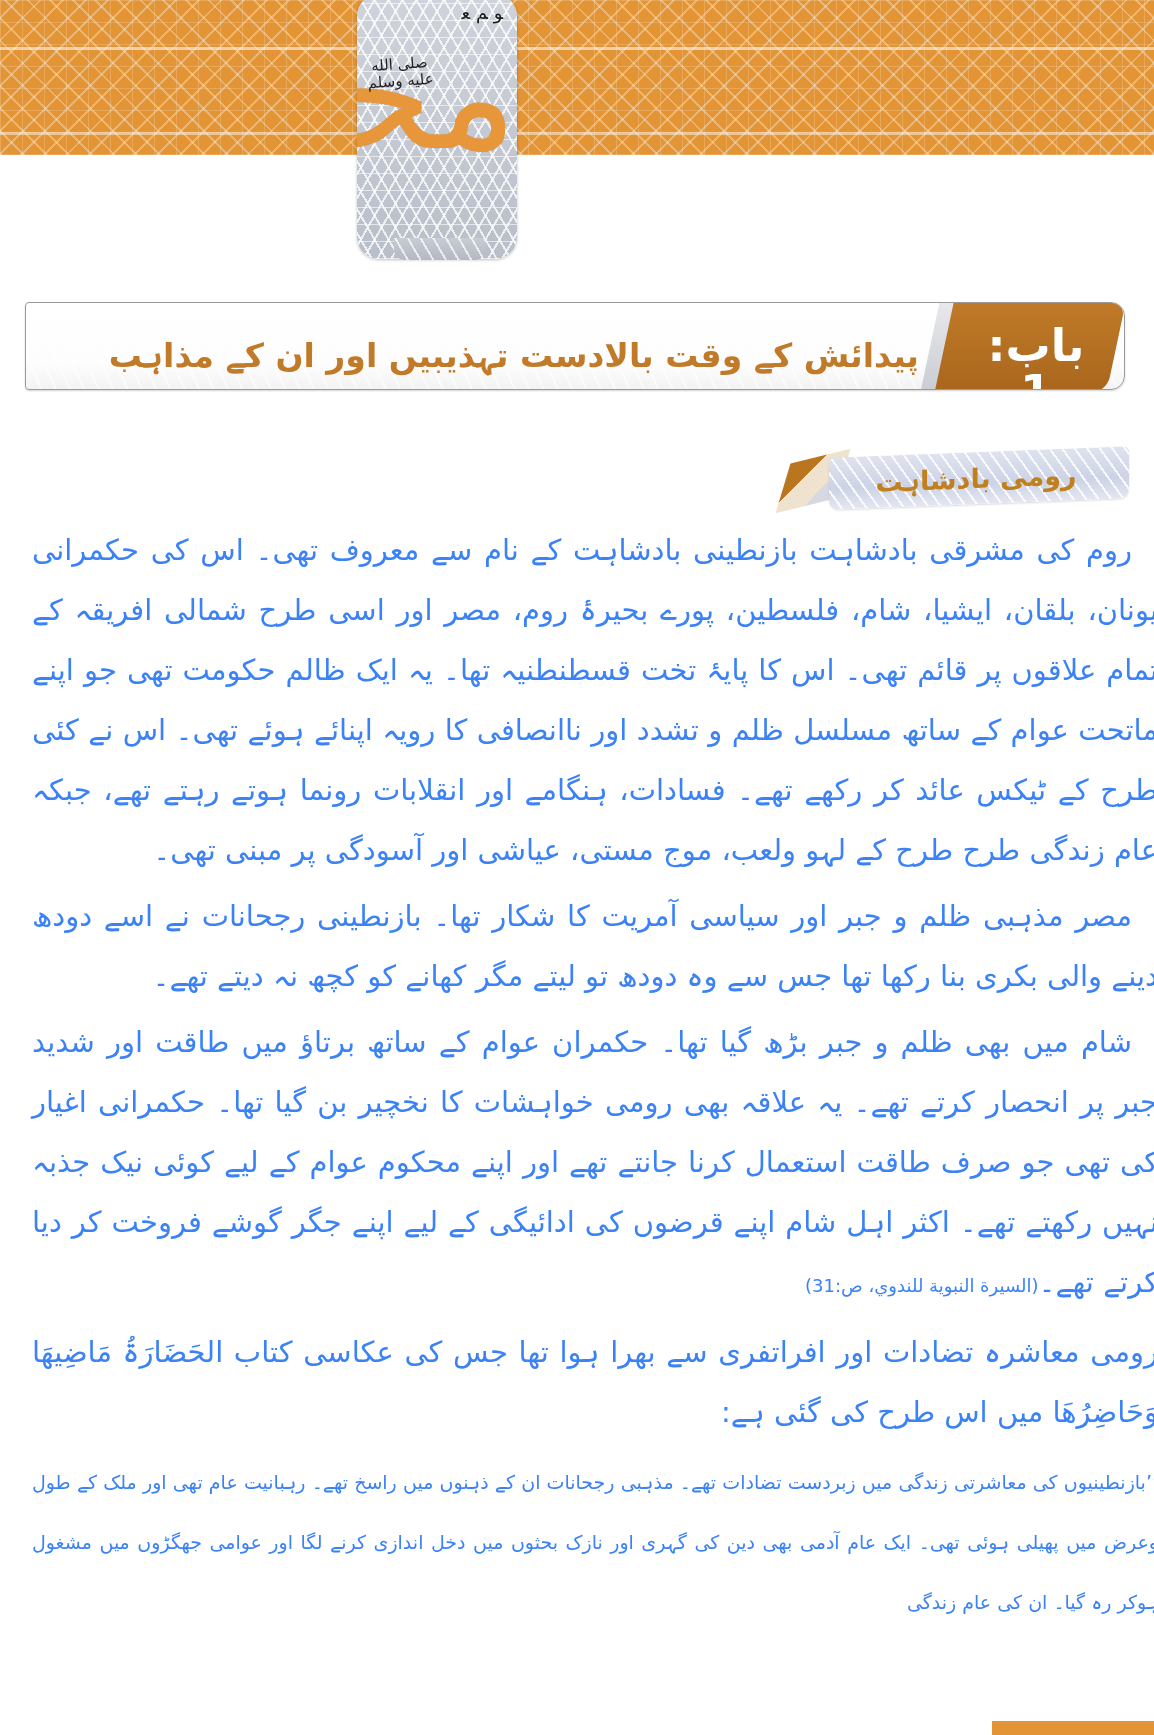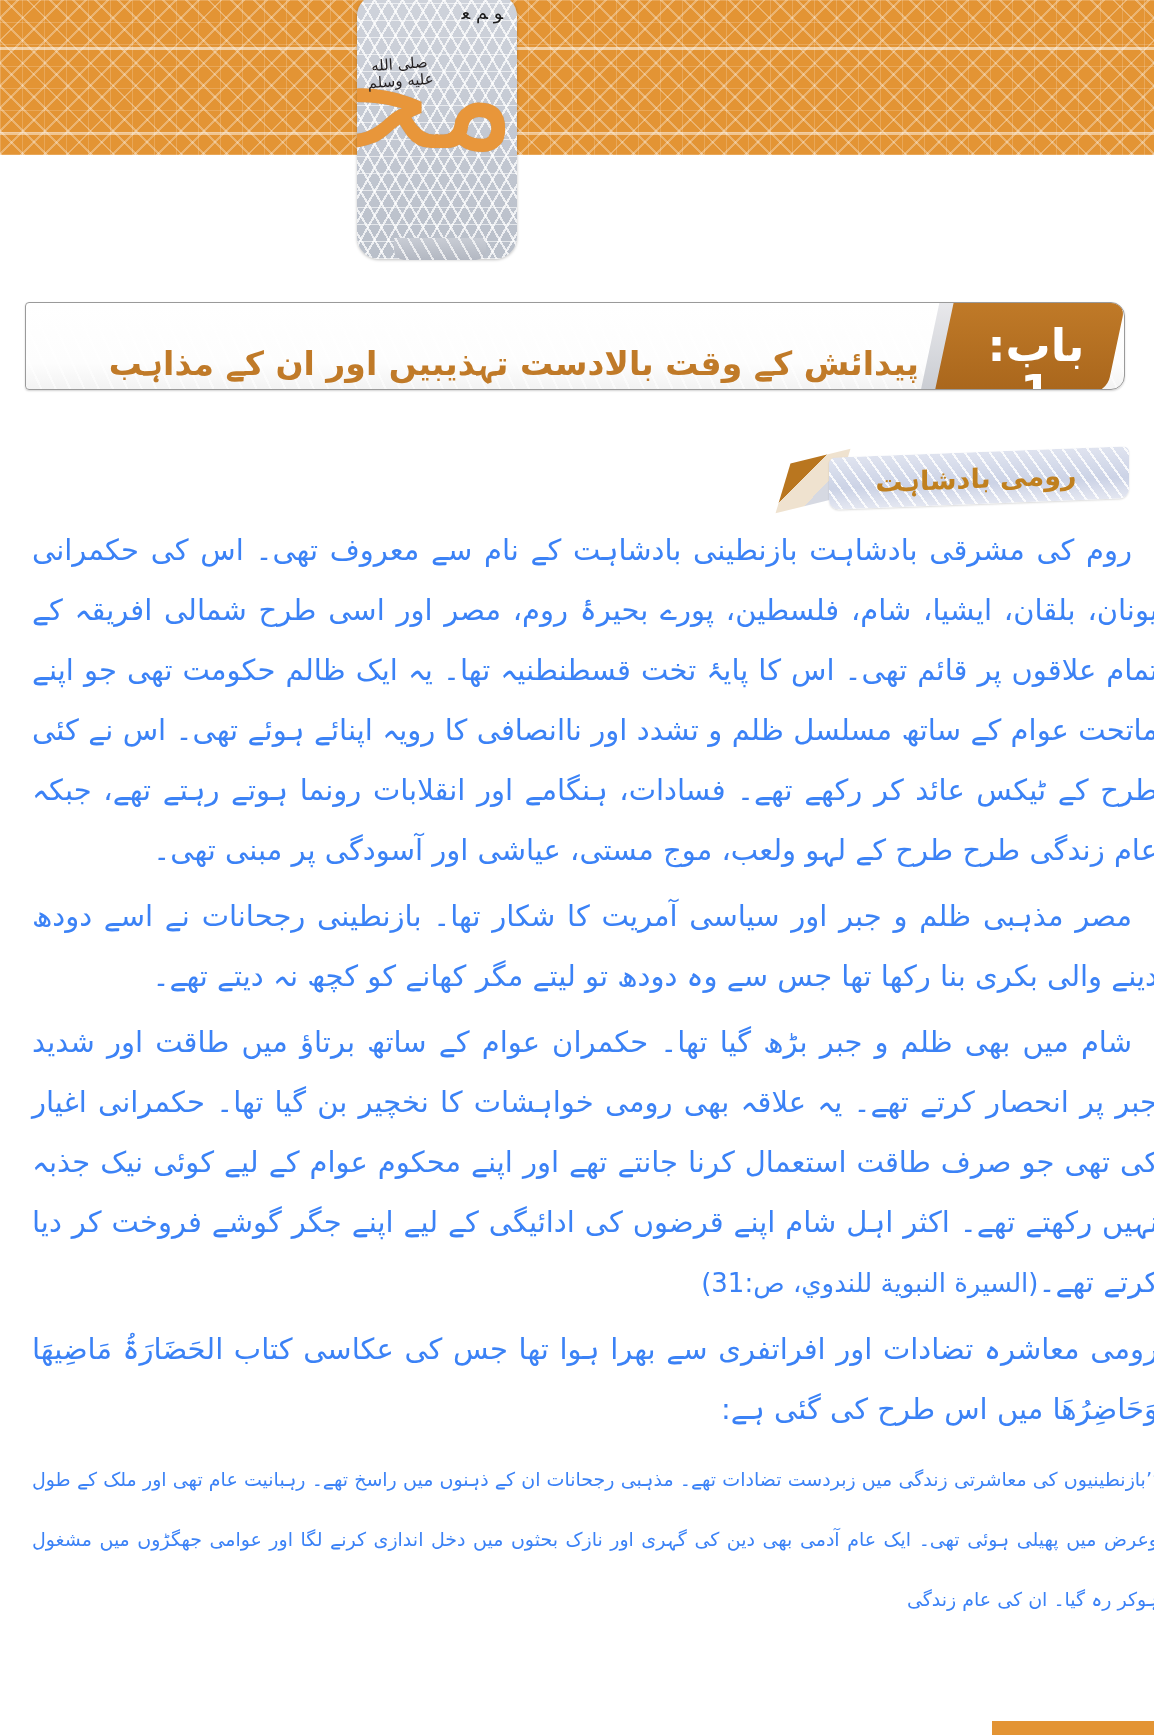--- a/index.html
+++ b/index.html
@@ -118,21 +118,21 @@
     text-align:center;
     direction:rtl;
     font-size:45px;
     line-height:46px;
     font-weight:bold;
     color:#ffffff;
     z-index:3;
   }
   .chapter-title{
     position:absolute;
-    right:205px; left:18px; top:32px;
+    right:205px; left:18px; top:24px;
     direction:rtl;
     text-align:right;
     font-size:33px;
     line-height:58px;
     font-weight:bold;
     color:#c07a28;
     white-space:nowrap;
     overflow:hidden;
   }
   .plaque-foot{
@@ -195,21 +195,21 @@
     font-size:29px;
     line-height:60px;
     margin:0 0 6px 0;
     text-indent:26px;
     text-align:justify;
     text-align-last:right;
   }
   .para.no-indent{ text-indent:0; }
   .ref{
     display:inline;
-    font-size:26px;
+    font-size:18px;
   }
   .quote-para{
     font-size:19px;
     line-height:60px;
     margin:10px 0 0 0;
     text-indent:0;
     text-align:justify;
     text-align-last:right;
   }
 

